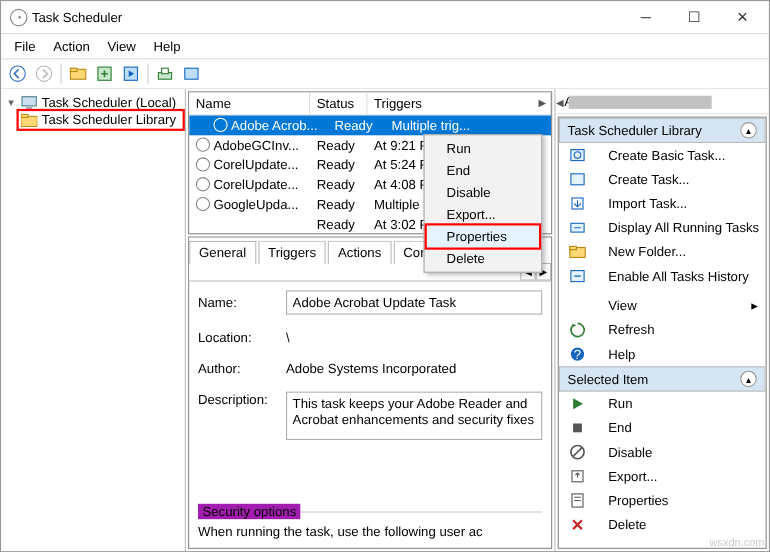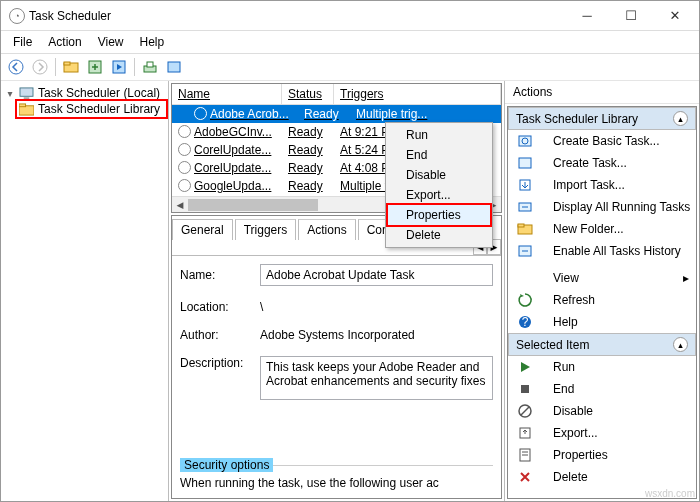--- a/index.html
+++ b/index.html
@@ -21,21 +21,21 @@
 .content { display: flex; height: calc(100% - 30px - 22px - 28px); }
 
 .tree { width: 168px; border-right: 1px solid #bcbcbc; padding: 4px 2px; }
 .tree-item { display: flex; align-items: center; gap: 4px; padding: 1px 2px; white-space: nowrap; }
 .tree-item .expander { width: 10px; text-align: center; color: #666; font-size: 10px; }
 .tree-item.highlighted { outline: 2px solid red; }
 .tree-item .tree-icon { width: 15px; height: 13px; }
 
 .center { flex: 1; display: flex; flex-direction: column; border-right: 1px solid #bcbcbc; }
 
-.task-list-wrap { border: 1px solid #888; margin: 2px; height: 130px; display: flex; flex-direction: column; text-decoration: underline; }
+.task-list-wrap { border: 1px solid #888; margin: 2px; height: 130px; display: flex; flex-direction: row; }
 .task-list { flex: 1; overflow: hidden; }
 .task-header, .task-row { display: flex; }
 .task-header { background: #fff; border-bottom: 1px solid #ddd; }
 .task-header > div { padding: 3px 6px; border-right: 1px solid #ddd; }
 .task-row > div { padding: 2px 6px; white-space: nowrap; overflow: hidden; }
 .c-name { width: 110px; } .c-status { width: 52px; } .c-trig { flex: 1; }
 .task-row.selected { background: #0078d7; color: #fff; padding-left: 16px; }
 .task-icon { display: inline-block; width: 13px; height: 13px; border: 1px solid #888; border-radius: 50%; vertical-align: -2px; margin-right: 3px; }
 .task-row.selected .task-icon { border-color: #fff; }
 .hscroll { height: 16px; background: #f0f0f0; border-top: 1px solid #ddd; position: relative; }
@@ -49,21 +49,21 @@
 .tab.inactive { border-top-color: #ccc; }
 .tabs .scroll { margin-left: auto; display: flex; } 
 .tabs .scroll span { width: 14px; text-align: center; border: 1px solid #bbb; font-size: 9px; line-height: 14px;}
 .detail-body { padding: 8px; flex: 1; display: flex; flex-direction: column; gap: 14px; overflow: hidden; }
 .detail-row { display: flex; align-items: center; }
 .detail-row .lbl { width: 80px; }
 .detail-row input, .detail-row textarea { flex: 1; border: 1px solid #abadb3; padding: 3px 5px; background: #fff; overflow: hidden; }
 .detail-row textarea { height: 44px; resize: none; }
 
 .sec-opts { margin-top: auto; border-top: 1px solid #ccc; padding-top: 4px; position: relative; }
-.sec-legend { position: relative; top: -12px; background: #7dd3fc; padding: 0 4px; display: inline-block; }
+.sec-legend { position: relative; top: -12px; background: #a21caf; padding: 0 4px; display: inline-block; }
 
 .actions { width: 194px; display: flex; flex-direction: column; }
 .actions-header { padding: 4px 8px; font-weight: 500; border-bottom: 1px solid #e5e5e5; }
 .actions-body { flex: 1; overflow: auto; border: 1px solid #888; margin: 2px; }
 .section-title { background: #d6e5f3; border: 1px solid #bbb; padding: 3px 7px; display: flex; justify-content: space-between; align-items: center; }
 .section-title .arr { width: 15px; height: 15px; border-radius: 50%; background: #fff; border: 1px solid #999; display: flex; align-items: center; justify-content: center; font-size: 9px;}
 .action-item { padding: 3px 7px 3px 9px; display: flex; align-items: center; gap: 20px; white-space: nowrap; }
 .action-item .aicon { width: 16px; height: 16px; display: flex; align-items: center; justify-content: center; }
 
 .context-menu { position: absolute; left: 384px; top: 121px; width: 108px; background: #f2f2f2; border: 1px solid #a5a5a5; box-shadow: 2px 2px 4px rgba(0,0,0,0.25); padding: 2px; }

